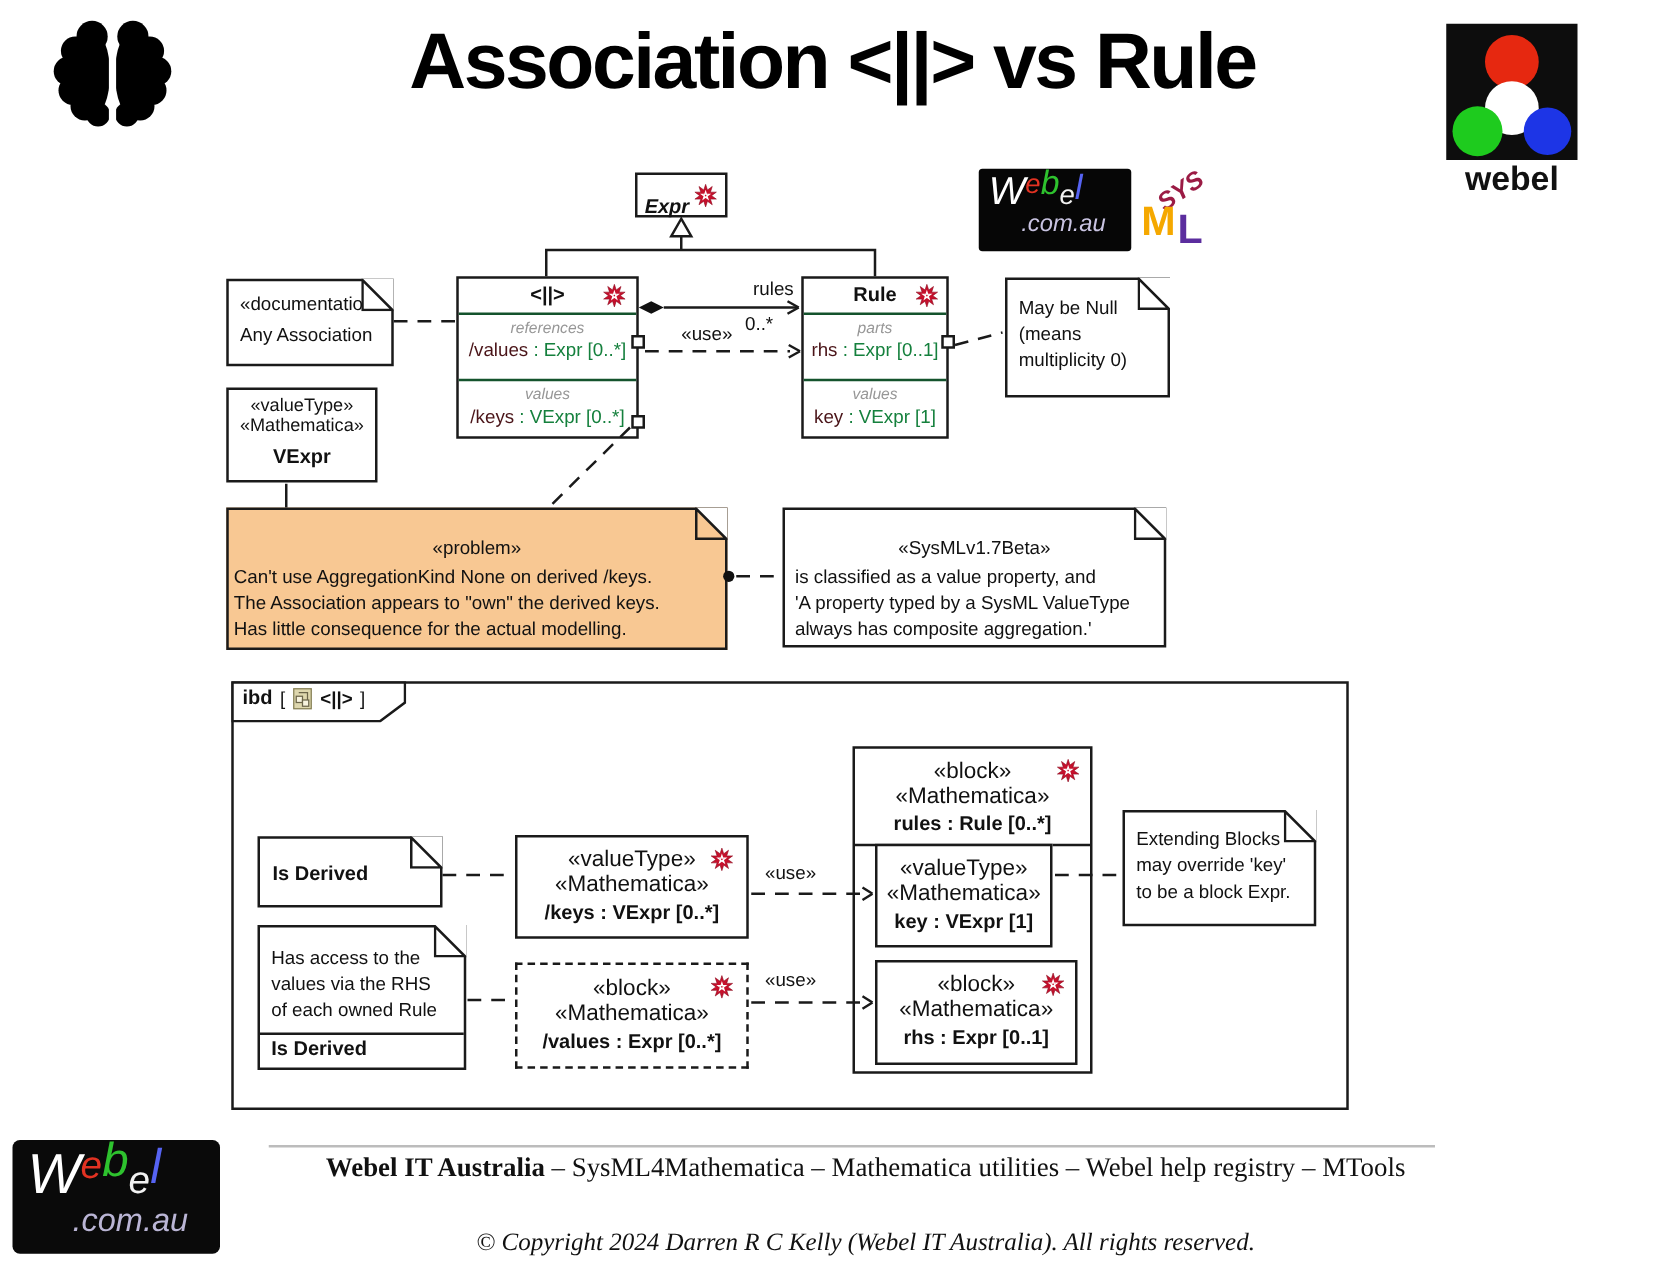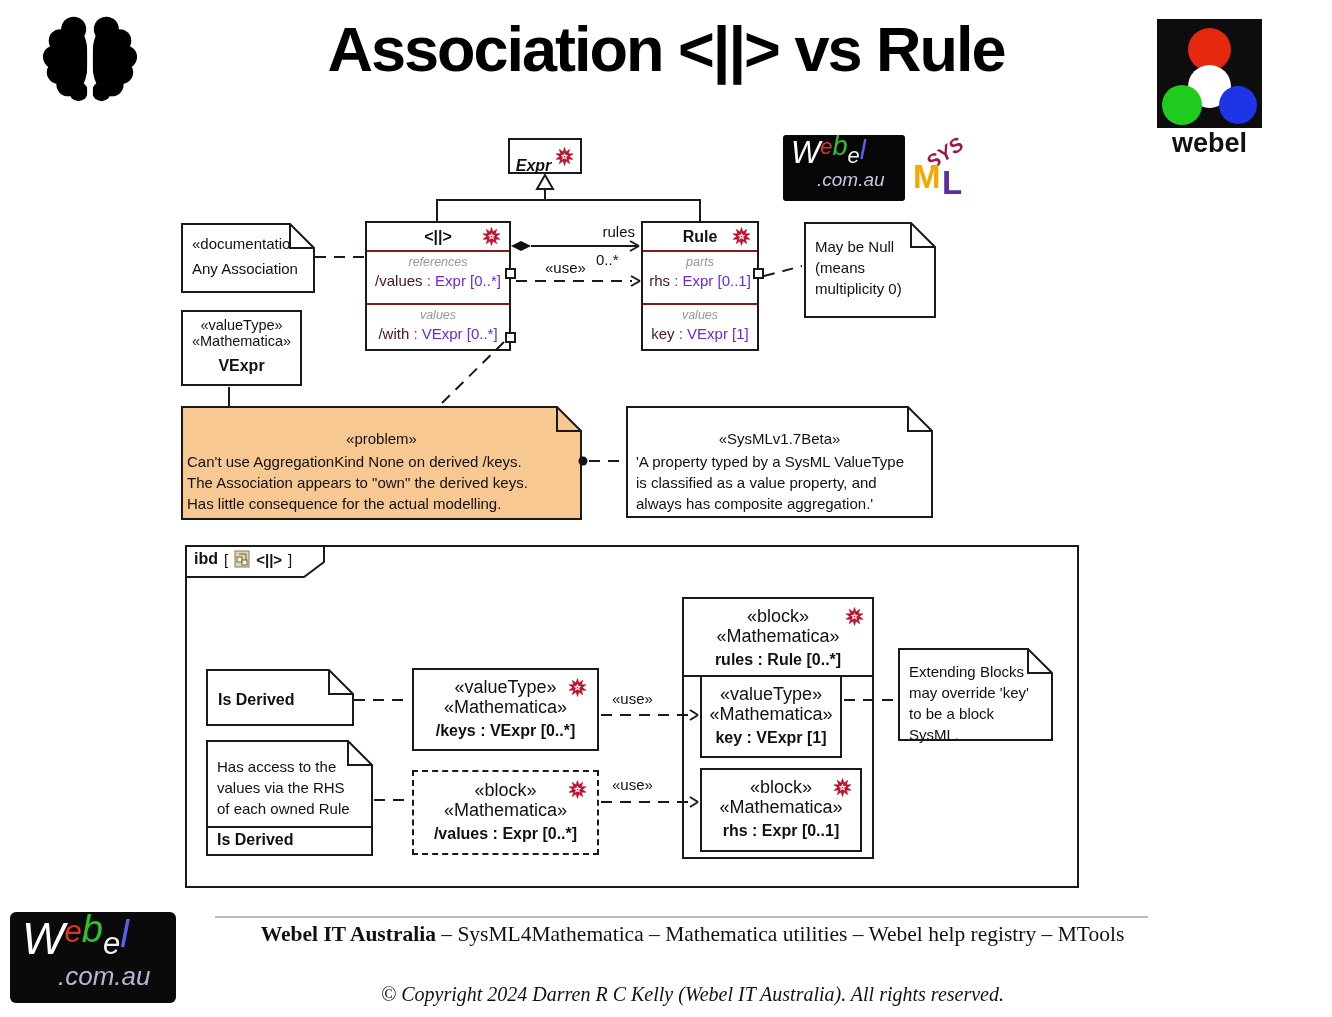--- a/index.html
+++ b/index.html
@@ -6,25 +6,25 @@
   #slide{position:relative;width:1332px;height:1017px;background:#fff;overflow:hidden;
          font-family:"Liberation Sans",sans-serif;color:#111;}
   .abs{position:absolute;}
   
   #title{left:140px;right:140px;top:4px;text-align:center;font-size:63px;font-weight:bold;
          letter-spacing:-2px;line-height:90px;color:#000;}
   
   .cls{border:2px solid #1a1a1a;background:#fff;box-sizing:border-box;z-index:2;}
   .cls-head{position:relative;height:27px;display:flex;align-items:center;justify-content:center;}
   .cls-name{font-weight:bold;font-size:16px;}
-  .comp{position:relative;border-top:2px solid #7f1d1d;box-sizing:border-box;text-align:center;}
+  .comp{position:relative;border-top:2px solid #14532d;box-sizing:border-box;text-align:center;}
   .comp-label{font-style:italic;font-size:12.5px;color:#979797;padding-top:3px;}
   .prop{font-size:15px;margin-top:3px;white-space:nowrap;}
   .pname{color:#4a1418;}
-  .ptype{color:#6d28d9;}
+  .ptype{color:#15803d;}
   
   .note{position:absolute;border:2px solid #1a1a1a;background:var(--notebg,#fff);
         box-sizing:border-box;z-index:2;font-size:15px;line-height:21px;}
   .note .fold{position:absolute;top:-2px;right:-2px;}
   .note-pad{padding:8px 6px 4px 9px;}
   .center{text-align:center;}
   
   #ibd-frame{left:185px;top:545px;width:894px;height:343px;border:2px solid #1a1a1a;
              box-sizing:border-box;z-index:1;background:#fff;}
   .stline{font-size:18px;text-align:center;line-height:20px;}
@@ -122,21 +122,21 @@
             <polygon points="10,0.5 11.55,5.24 15.58,2.31 14.05,7.06 19.03,7.06 15,10 19.03,12.94 14.05,12.94 15.58,17.69 11.55,14.76 10,19.5 8.45,14.76 4.42,17.69 5.95,12.94 0.97,12.94 5,10 0.97,7.06 5.95,7.06 4.42,2.31 8.45,5.24" fill="#c6102c" stroke="#8c0a1e" stroke-width="0.5"></polygon>
             <path d="M10,6.5 L12.06,12.83 L6.67,8.9 L13.3,8.9 L7.94,12.83 Z" fill="none" stroke="#fff" stroke-width="0.9"></path>
           </svg></span>
     </div>
     <div class="comp" style="height:53px;">
       <div class="comp-label">references</div>
       <div class="prop"><span class="pname">/values</span><span class="ptype"> : Expr [0..*]</span></div>
     </div>
     <div class="comp" style="height:50px;">
       <div class="comp-label">values</div>
-      <div class="prop"><span class="pname">/with</span><span class="ptype"> : VExpr [0..*]</span></div>
+      <div class="prop"><span class="pname">/keys</span><span class="ptype"> : VExpr [0..*]</span></div>
     </div>
   </div>
 
   <div class="abs cls" style="left:641px;top:221px;width:118px;height:130px;">
     <div class="cls-head">
       <span class="cls-name">Rule</span>
       <span class="spikey spikey-tr" style="right:6px;top:4px;"><svg viewBox="0 0 20 20" width="19" height="19">
             <polygon points="10,0.5 11.55,5.24 15.58,2.31 14.05,7.06 19.03,7.06 15,10 19.03,12.94 14.05,12.94 15.58,17.69 11.55,14.76 10,19.5 8.45,14.76 4.42,17.69 5.95,12.94 0.97,12.94 5,10 0.97,7.06 5.95,7.06 4.42,2.31 8.45,5.24" fill="#c6102c" stroke="#8c0a1e" stroke-width="0.5"></polygon>
             <path d="M10,6.5 L12.06,12.83 L6.67,8.9 L13.3,8.9 L7.94,12.83 Z" fill="none" stroke="#fff" stroke-width="0.9"></path>
           </svg></span>
@@ -193,22 +193,22 @@
     </div>
   <span class="fold"><svg width="26" height="26" viewBox="0 0 26 26">
           <polygon points="0,0 26,0 26,26" fill="#fff"></polygon>
           <polygon points="1,1 1,25 25,25" fill="#f8c893" stroke="#1a1a1a" stroke-width="2"></polygon>
         </svg></span>
     </div>
 
   <div class="note" style="left:626px;top:406px;width:307px;height:112px;">
     <div class="center" style="margin-top:20px;">«SysMLv1.7Beta»</div>
     <div style="padding:2px 6px 0 8px;">
+      <div>is classified as a value property, and</div>
       <div>'A property typed by a SysML ValueType</div>
-      <div>is classified as a value property, and</div>
       <div>always has composite aggregation.'</div>
     </div>
   <span class="fold"><svg width="26" height="26" viewBox="0 0 26 26">
           <polygon points="0,0 26,0 26,26" fill="#fff"></polygon>
           <polygon points="1,1 1,25 25,25" fill="#fff" stroke="#1a1a1a" stroke-width="2"></polygon>
         </svg></span>
     </div>
 
   <div class="abs" id="ibd-frame"></div>
   <div class="abs" style="left:185px;top:545px;width:140px;height:33px;z-index:3;">
@@ -294,21 +294,21 @@
         </svg></span>
     <div class="stline" style="margin-top:7px;">«block»</div>
     <div class="stline">«Mathematica»</div>
     <div class="bprop">rhs : Expr [0..1]</div>
   </div>
 
   <div class="note" style="left:898px;top:648px;width:155px;height:93px;">
     <div class="note-pad" style="padding-top:11px;">
       <div>Extending Blocks</div>
       <div>may override 'key'</div>
-      <div>to be a block SysML.</div>
+      <div>to be a block Expr.</div>
     </div>
   <span class="fold"><svg width="26" height="26" viewBox="0 0 26 26">
           <polygon points="0,0 26,0 26,26" fill="#fff"></polygon>
           <polygon points="1,1 1,25 25,25" fill="#fff" stroke="#1a1a1a" stroke-width="2"></polygon>
         </svg></span>
     </div>
 
   <div class="abs conlabel" style="left:612px;top:690px;">«use»</div>
   <div class="abs conlabel" style="left:612px;top:776px;">«use»</div>
 

